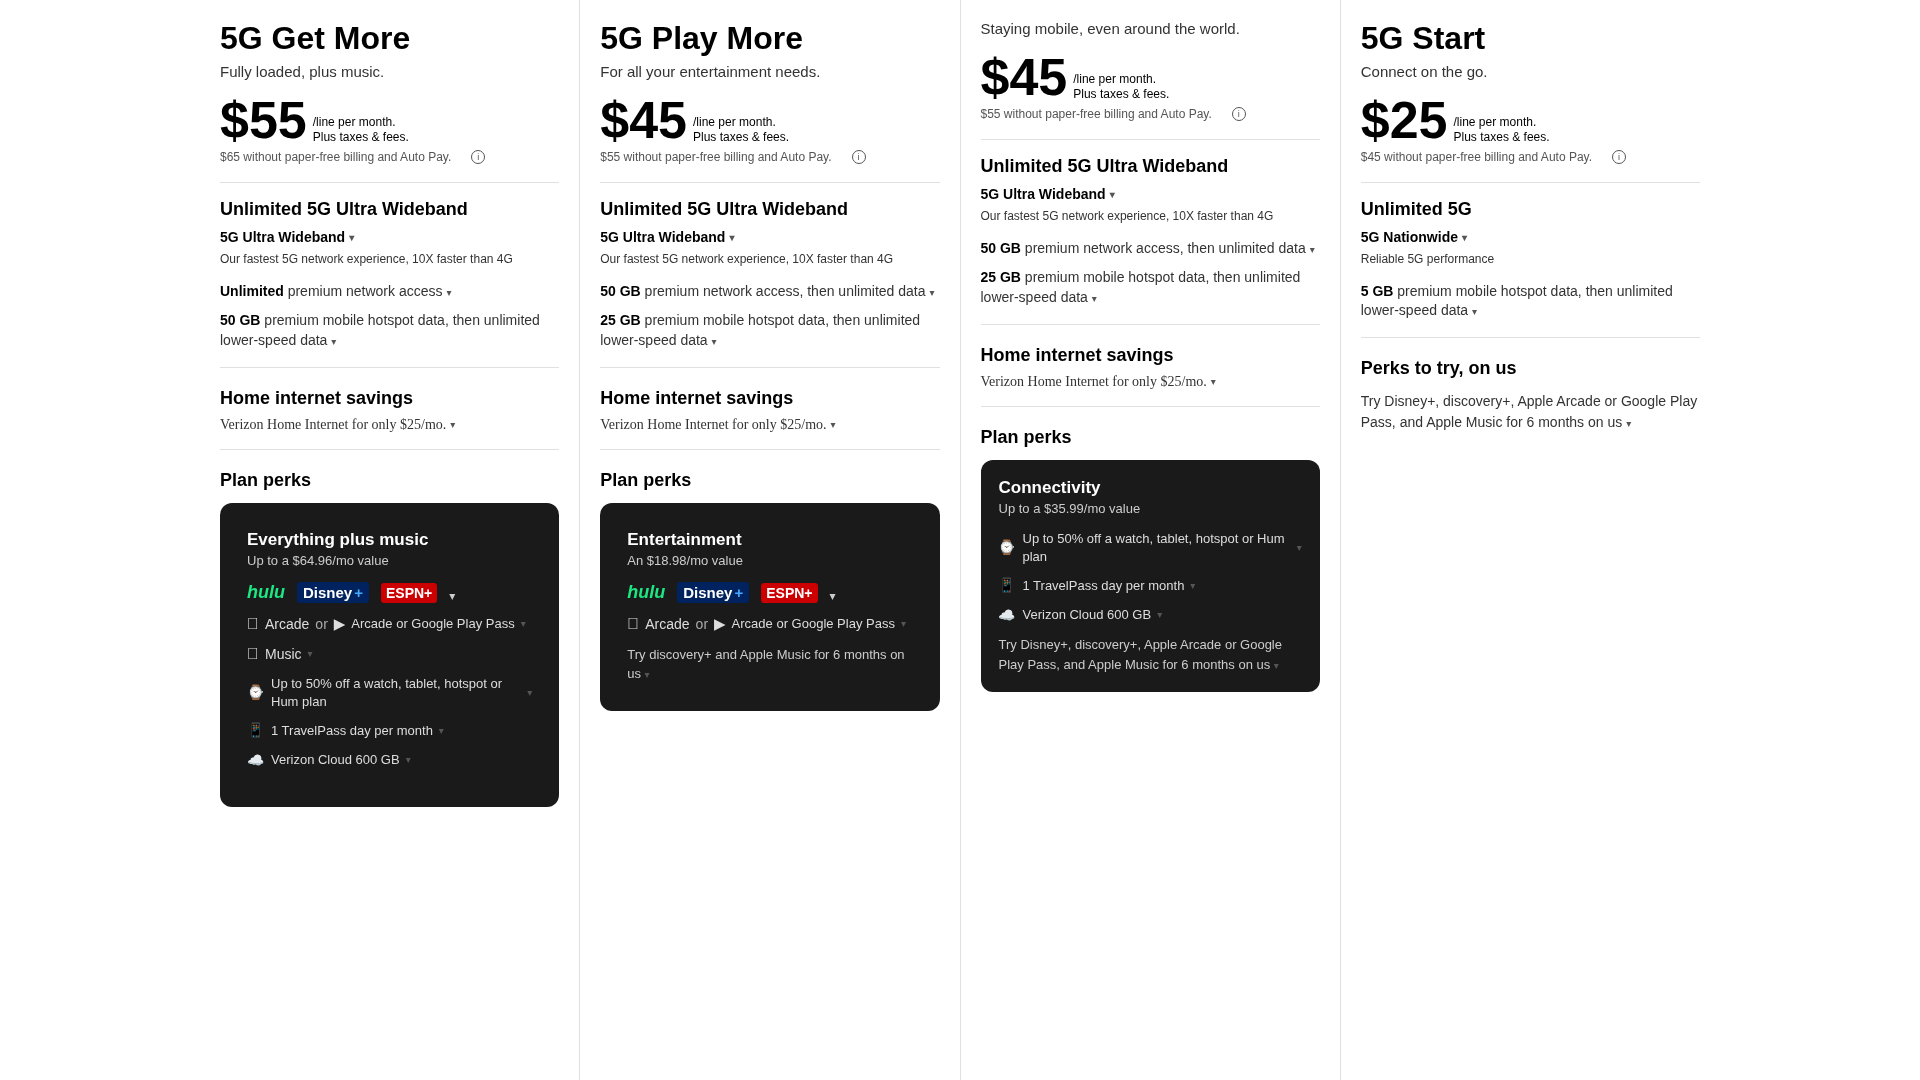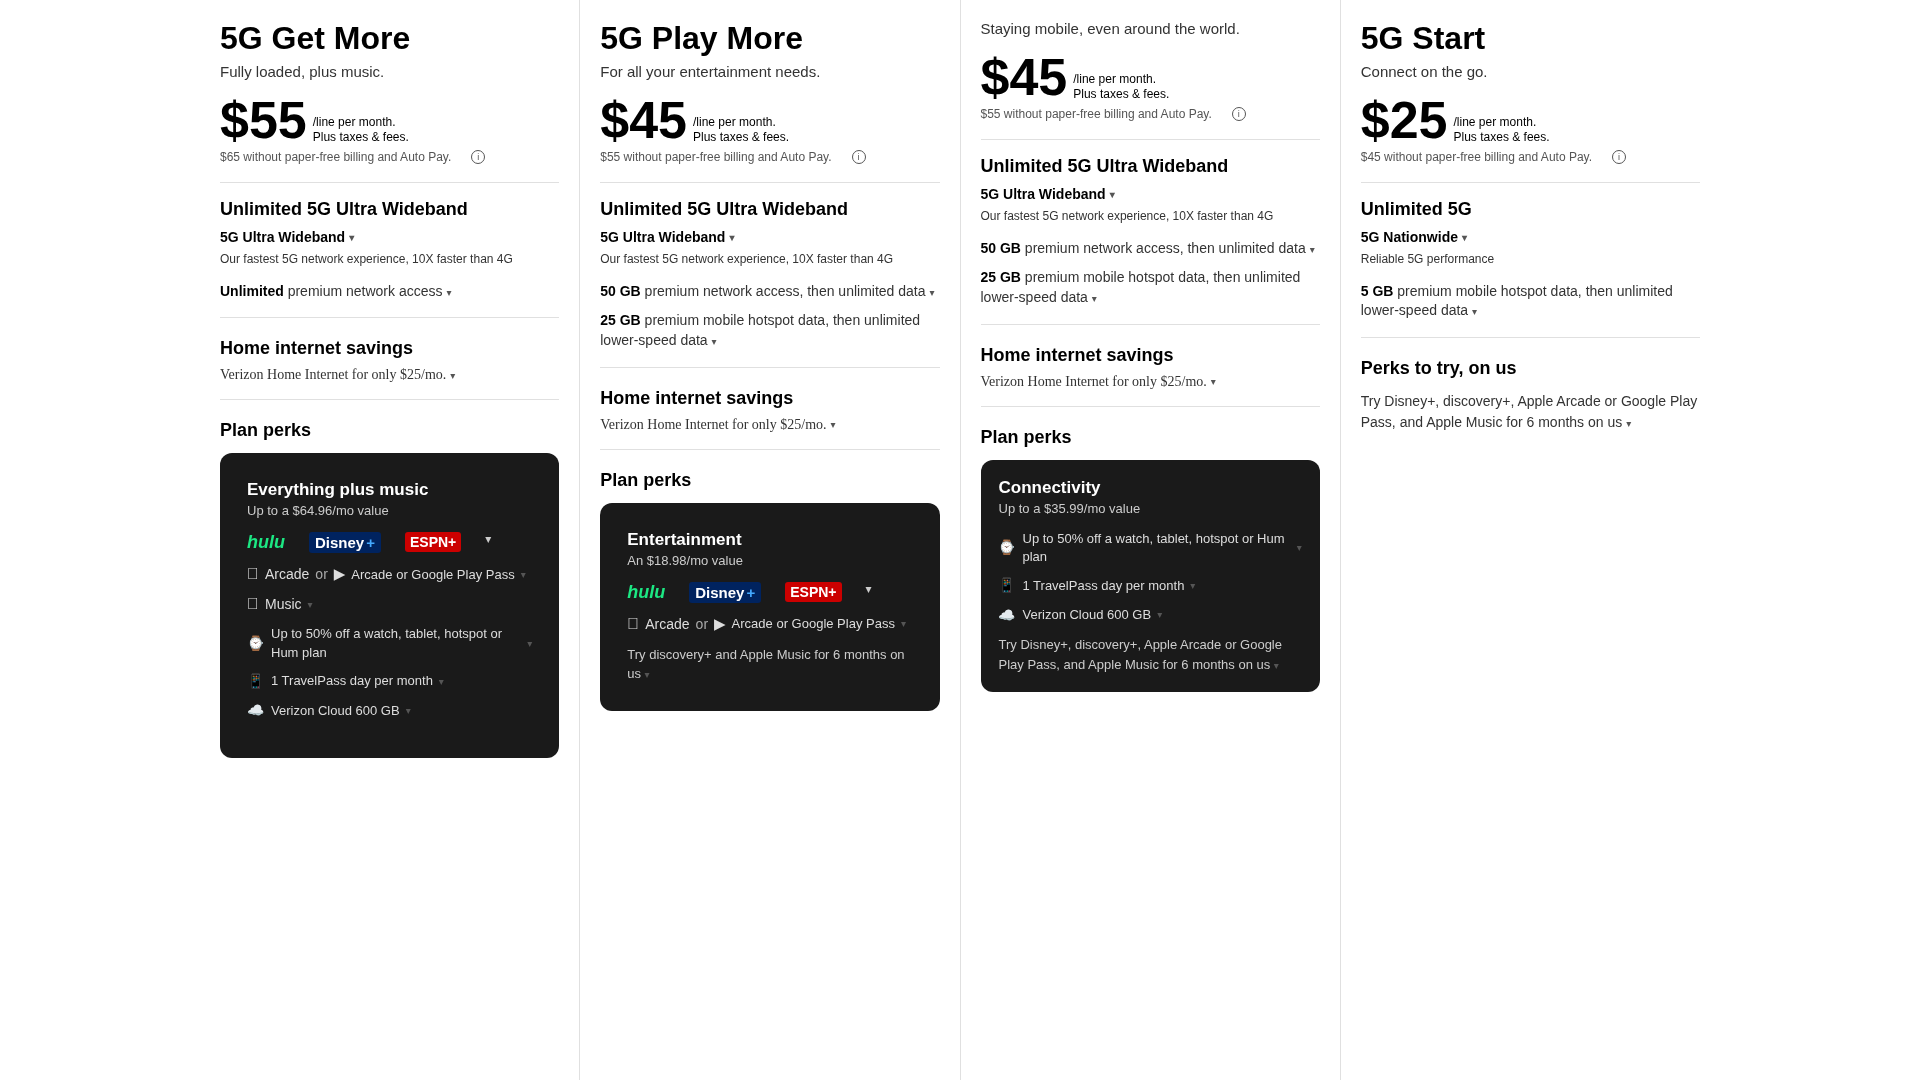--- a/index.html
+++ b/index.html
@@ -154,22 +154,22 @@
       color: #fff;
       margin-bottom: 3px;
     }
     .perks-card-value {
       font-size: 13px;
       color: #ccc;
       margin-bottom: 14px;
     }
     .streaming-logos {
       display: flex;
-      align-items: flex-start;
-      gap: 24px;
+      align-items: flex-end;
+      gap: 12px;
       margin-bottom: 12px;
       flex-wrap: wrap;
     }
     .hulu-logo {
       color: #1ce783;
       font-weight: 800;
       font-size: 18px;
       font-style: italic;
     }
     .disney-logo {
@@ -274,20 +274,23 @@
     </div>
     <hr class="divider">
     <div class="section-title">Unlimited 5G Ultra Wideband</div>
     <div class="network-badge">
       <span>5G Ultra Wideband</span>
       <span class="chevron">▾</span>
     </div>
     <div class="network-desc">Our fastest 5G network experience, 10X faster than 4G</div>
     <div class="feature-line">
       <strong>Unlimited</strong> premium network access <span class="dropdown-arrow">▾</span>
+    </div>
+    <div class="feature-line">
+      <strong>50 GB</strong> premium mobile hotspot data, then unlimited lower-speed data <span class="dropdown-arrow">▾</span>
     </div>
     <hr class="divider">
     <div class="section-heading">Home internet savings</div>
     <div class="home-internet">
       <span>Verizon Home Internet for only $25/mo.</span>
       <span class="chevron">▾</span>
     </div>
     <hr class="divider">
     <div class="plan-perks-label">Plan perks</div>
     <div class="perks-card">

